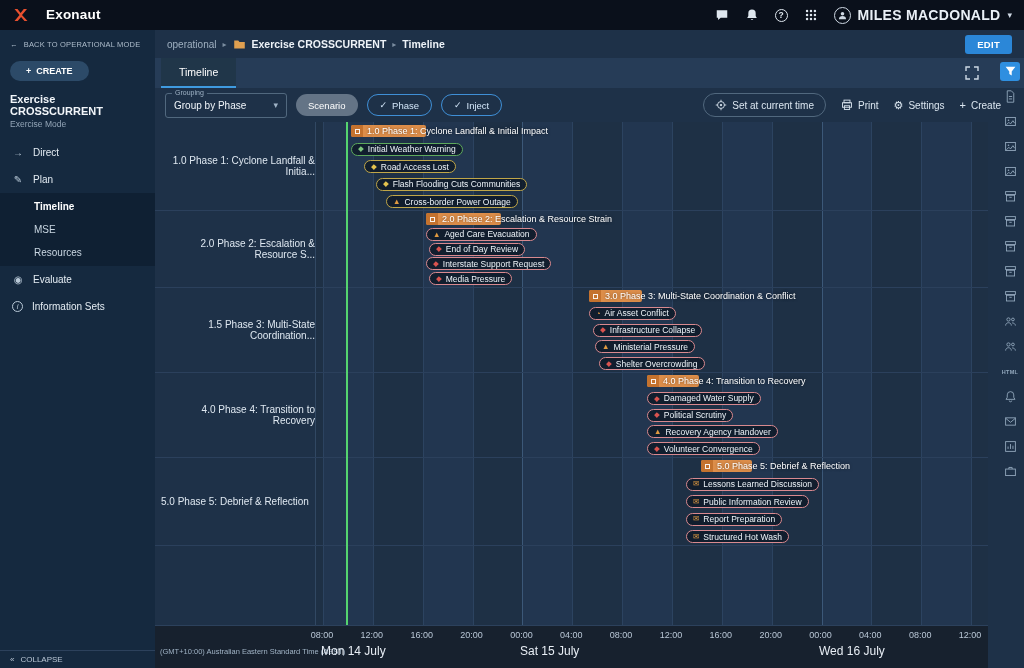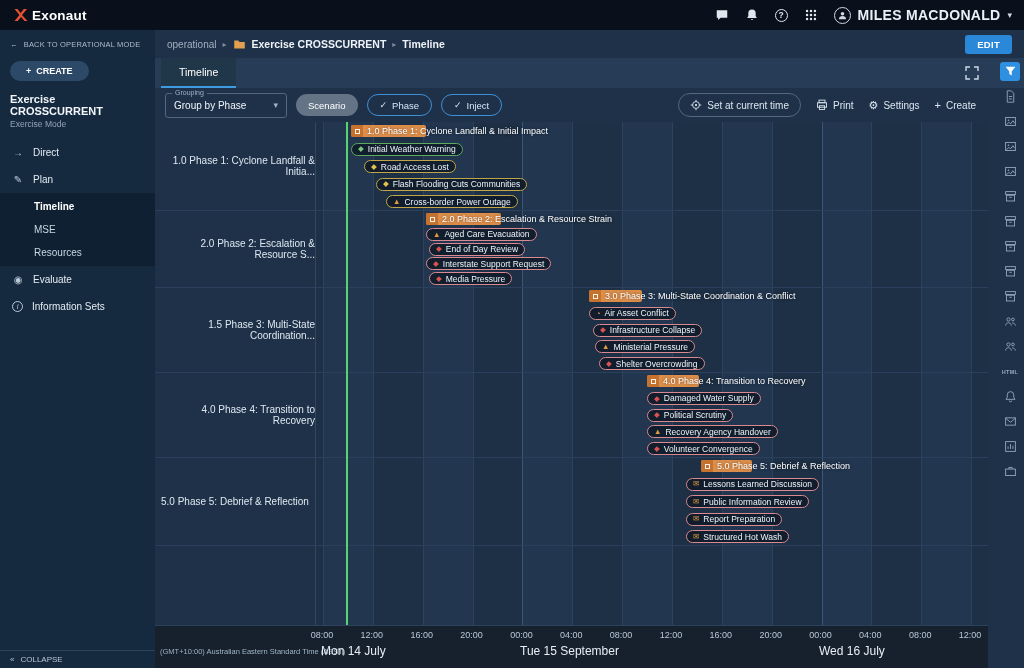--- a/index.html
+++ b/index.html
@@ -1,21 +1,21 @@
 <!DOCTYPE html>
 <html><head>
 <meta charset="utf-8">
 <style>
   html,body{margin:0;padding:0;background:#0a0f18;font-family:"Liberation Sans",sans-serif;}
   *{box-sizing:border-box;}
   .app{position:relative;width:1024px;height:668px;overflow:hidden;background:#1e3148;color:#e8eef5;}
 
   
   .topbar{position:absolute;left:0;top:0;width:1024px;height:30px;background:#0a101b;display:flex;align-items:center;padding:0 12px;}
-  .logo{display:flex;align-items:center;gap:4px;}
+  .logo{display:flex;gap:18px;}
   .logo-x{width:16px;height:16px;}
   .brand{font-size:13.5px;font-weight:bold;color:#fff;letter-spacing:.2px;}
   .top-right{margin-left:auto;display:flex;align-items:center;gap:16px;}
   .top-ic{width:14px;height:14px;color:#dfe7ef;display:flex;align-items:center;justify-content:center;}
   .top-ic svg{width:14px;height:14px;}
   .help-circ{width:13px;height:13px;border:1.3px solid #dfe7ef;border-radius:50%;font-size:8.5px;font-weight:bold;display:flex;align-items:center;justify-content:center;color:#dfe7ef;}
   .user{display:flex;align-items:center;gap:7px;}
   .avatar{width:17px;height:17px;border-radius:50%;border:1.2px solid #cfd9e4;color:#cfd9e4;display:flex;align-items:center;justify-content:center;}
   .avatar svg{width:11px;height:11px;}
   .user-name{font-size:14px;font-weight:bold;letter-spacing:.3px;color:#eaf0f7;}
@@ -44,21 +44,21 @@
   .crumb.strong{color:#eef3f8;font-weight:bold;font-size:10.5px;}
   .crumb-sep{font-size:8px;color:#7b8da0;}
   .crumb-ic{width:13px;height:13px;}
   .edit-btn{margin-left:auto;background:#2b87d8;color:#fff;font-size:9.5px;font-weight:bold;border-radius:3px;padding:4px 12px;letter-spacing:.3px;}
 
   .tabrow{position:absolute;left:0;top:28px;right:0;height:30px;background:#263c57;}
   .tab{position:absolute;left:6px;top:0;height:30px;padding:0 18px;display:flex;align-items:center;background:#203649;font-size:10.5px;color:#fff;border-bottom:2px solid #3f9be0;}
   .fs-btn{position:absolute;right:44px;top:7px;width:16px;height:16px;color:#cdd9e5;}
   .fs-btn svg{width:16px;height:16px;}
 
-  .toolbar{position:absolute;left:0;top:58px;right:48px;height:34px;display:flex;align-items:center;justify-content:space-between;padding-left:10px;}
+  .toolbar{position:absolute;left:0;top:58px;right:23px;height:34px;display:flex;align-items:center;justify-content:space-between;padding-left:10px;}
   .tb-left{display:flex;align-items:center;gap:9px;}
   .grouping{position:relative;width:122px;height:25px;border:1px solid #51687e;border-radius:3px;display:flex;align-items:center;padding:0 8px;font-size:10px;color:#f0f5fa;}
   .grouping-label{position:absolute;top:-5px;left:6px;font-size:7px;color:#9fb3c6;background:#1e3148;padding:0 3px;}
   .grouping .caret{margin-left:auto;color:#9fb3c6;}
   .chip{height:22px;border-radius:12px;padding:0 12px;display:flex;align-items:center;gap:5px;font-size:9.5px;}
   .chip.solid{background:#647486;color:#fff;}
   .chip.outline{border:1px solid #3f8fd6;color:#d3e6f9;}
   .chip .chk{font-size:9px;}
   .tb-right{display:flex;align-items:center;gap:15px;}
   .tbtn{display:flex;align-items:center;gap:5px;font-size:10px;color:#dbe6f0;}
@@ -434,21 +434,21 @@
         <div class="axis-tick" style="left: 399.25px;">04:00</div>
         <div class="axis-tick" style="left: 449.1px;">08:00</div>
         <div class="axis-tick" style="left: 498.95px;">12:00</div>
         <div class="axis-tick" style="left: 548.8px;">16:00</div>
         <div class="axis-tick" style="left: 598.65px;">20:00</div>
         <div class="axis-tick" style="left: 648.5px;">00:00</div>
         <div class="axis-tick" style="left: 698.35px;">04:00</div>
         <div class="axis-tick" style="left: 748.2px;">08:00</div>
         <div class="axis-tick" style="left: 798.05px;">12:00</div>
         <div class="axis-date" style="left: 166px;">Mon 14 July</div>
-        <div class="axis-date" style="left: 365px;">Tue 15 September</div>
+        <div class="axis-date" style="left: 365px;">Sat 15 July</div>
         <div class="axis-date" style="left: 664px;">Wed 16 July</div>
       </div>
   </div>
 
   <div class="rail" id="rail">
       <div class="rail-btn active">
         <svg viewBox="0 0 16 16">
           <path d="M2 2h12L9.5 8v5L6.5 11V8z" fill="currentColor"></path>
         </svg>
       </div>

